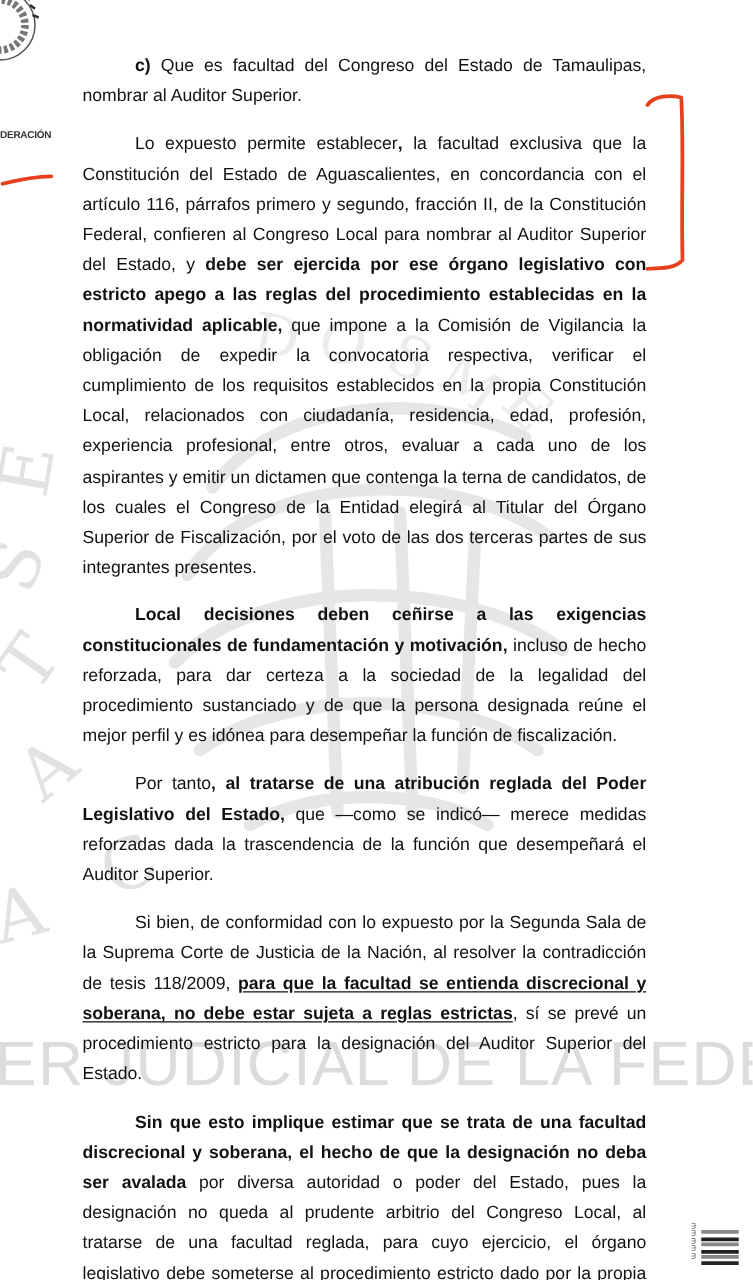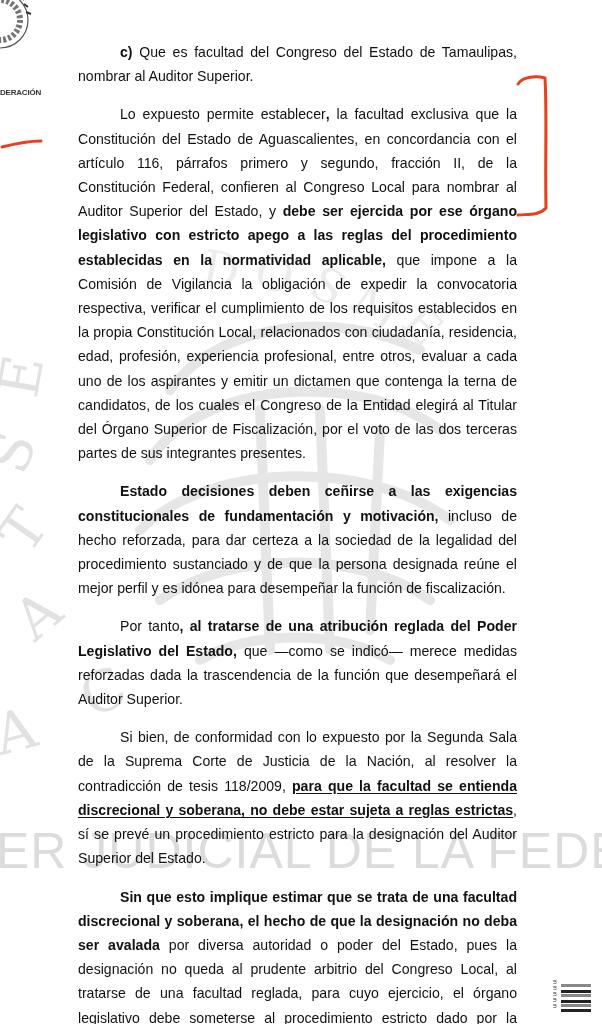--- a/index.html
+++ b/index.html
@@ -17,30 +17,30 @@
       position: absolute; left: -4px; top: 822px;
       font-family: "Liberation Sans", sans-serif;
       font-size: 50px; letter-spacing: 1px; color: #dcdcdc; white-space: nowrap;
       font-weight: normal;
     }
     .wm-arc { position: absolute; left: 0; top: 230px; width: 600px; height: 560px; }
 
     
     .seal { position: absolute; left: -30px; top: -18px; width: 62px; height: 80px; z-index: 1; }
     .seal-caption {
-      position: absolute; left: 0; top: 88px; font-size: 8px; font-weight: bold;
+      position: absolute; left: 0; top: 103px; font-size: 8px; font-weight: bold;
       color: #333; letter-spacing: -0.2px; z-index: 1;
     }
 
     
     .content {
       position: absolute; left: 62px; top: 40px; width: 455px; z-index: 2;
       font-size: 14.1px; line-height: 24.2px; text-align: justify;
     }
-    .content p { margin: 0 0 14px 16px; text-indent: 42px; }
+    .content p { margin: 0 0 14px 4px; text-indent: 42px; }
     .content b { font-weight: bold; }
     .content u { text-decoration: underline; text-underline-offset: 2px; }
 
     
     .bracket { position: absolute; left: 515px; top: 72px; width: 40px; height: 150px; z-index: 3; }
     .left-mark { position: absolute; left: 0; top: 135px; width: 44px; height: 16px; z-index: 3; }
 
     
     .doc-code { position: absolute; left: 553px; top: 978px; width: 40px; height: 36px; z-index: 3; }
     .doc-code .glyphs { position: absolute; left: 0; top: 0; font-size: 6px; line-height: 6px; color: #333; width: 8px; }
@@ -88,21 +88,21 @@
     <circle cx="30" cy="38" r="20" fill="none" stroke="#777" stroke-width="6" stroke-dasharray="3 2"></circle>
     <path d="M50 14 l4 4 M54 22 l4 3 M56 30 l5 2" stroke="#333" stroke-width="2"></path>
   </svg>
   <div class="seal-caption">DERACIÓN</div>
 
   <div class="content">
     <p><b>c)</b><span> Que es facultad del Congreso del Estado de Tamaulipas, nombrar al Auditor Superior.</span></p>
 
     <p><span>Lo expuesto permite establecer</span><b>,</b><span> la facultad exclusiva que la Constitución del Estado de Aguascalientes, en concordancia con el artículo 116, párrafos primero y segundo, fracción II, de la Constitución Federal, confieren al Congreso Local para nombrar al Auditor Superior del Estado, y </span><b>debe ser ejercida por ese órgano legislativo con estricto apego a las reglas del procedimiento establecidas en la normatividad aplicable,</b><span> que impone a la Comisión de Vigilancia la obligación de expedir la convocatoria respectiva, verificar el cumplimiento de los requisitos establecidos en la propia Constitución Local, relacionados con ciudadanía, residencia, edad, profesión, experiencia profesional, entre otros, evaluar a cada uno de los aspirantes y emitir un dictamen que contenga la terna de candidatos, de los cuales el Congreso de la Entidad elegirá al Titular del Órgano Superior de Fiscalización, por el voto de las dos terceras partes de sus integrantes presentes.</span></p>
 
-    <p><b>Estado decisiones deben ceñirse a las exigencias constitucionales de fundamentación y motivación,</b><span> incluso de hecho reforzada, para dar certeza a la sociedad de la legalidad del procedimiento sustanciado y de que la persona designada reúne el mejor perfil y es idónea para desempeñar la función de fiscalización.</span></p>
+    <p><b>Local decisiones deben ceñirse a las exigencias constitucionales de fundamentación y motivación,</b><span> incluso de hecho reforzada, para dar certeza a la sociedad de la legalidad del procedimiento sustanciado y de que la persona designada reúne el mejor perfil y es idónea para desempeñar la función de fiscalización.</span></p>
 
     <p><span>Por tanto</span><b>, al tratarse de una atribución reglada del Poder Legislativo del Estado,</b><span> que —como se indicó— merece medidas reforzadas dada la trascendencia de la función que desempeñará el Auditor Superior.</span></p>
 
     <p><span>Si bien, de conformidad con lo expuesto por la Segunda Sala de la Suprema Corte de Justicia de la Nación, al resolver la contradicción de tesis 118/2009, </span><b><u>para que la facultad se entienda discrecional y soberana, no debe estar sujeta a reglas estrictas</u></b><span>, sí se prevé un procedimiento estricto para la designación del Auditor Superior del Estado.</span></p>
 
     <p><b>Sin que esto implique estimar que se trata de una facultad discrecional y soberana, el hecho de que la designación no deba ser avalada</b><span> por diversa autoridad o poder del Estado, pues la designación no queda al prudente arbitrio del Congreso Local, al tratarse de una facultad reglada, para cuyo ejercicio, el órgano legislativo debe someterse al procedimiento estricto dado por la propia ley, sin que pueda</span></p>
   </div>
 
   <svg class="bracket" viewBox="0 0 40 150">
     <path d="M3 12 C 8 4, 22 4, 30 6 C 32 40, 30 90, 31 136 C 24 144, 12 142, 3 143" fill="none" stroke="#e8401c" stroke-width="3" stroke-linecap="round" stroke-linejoin="round"></path>

